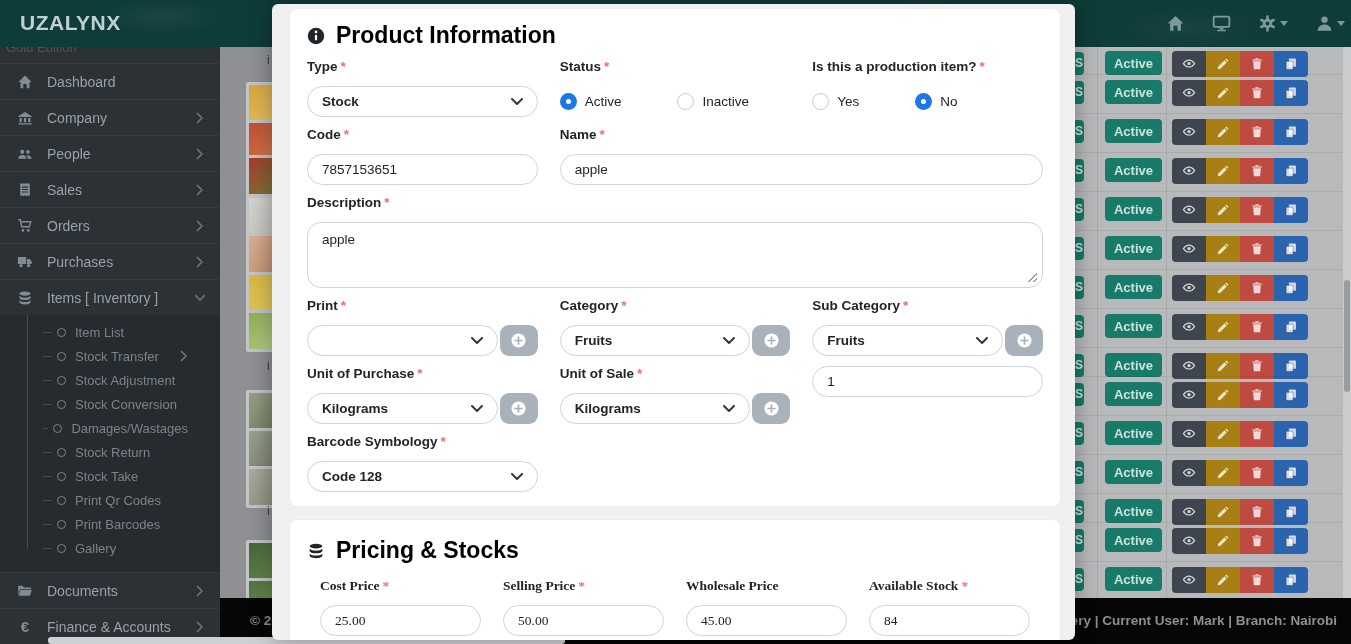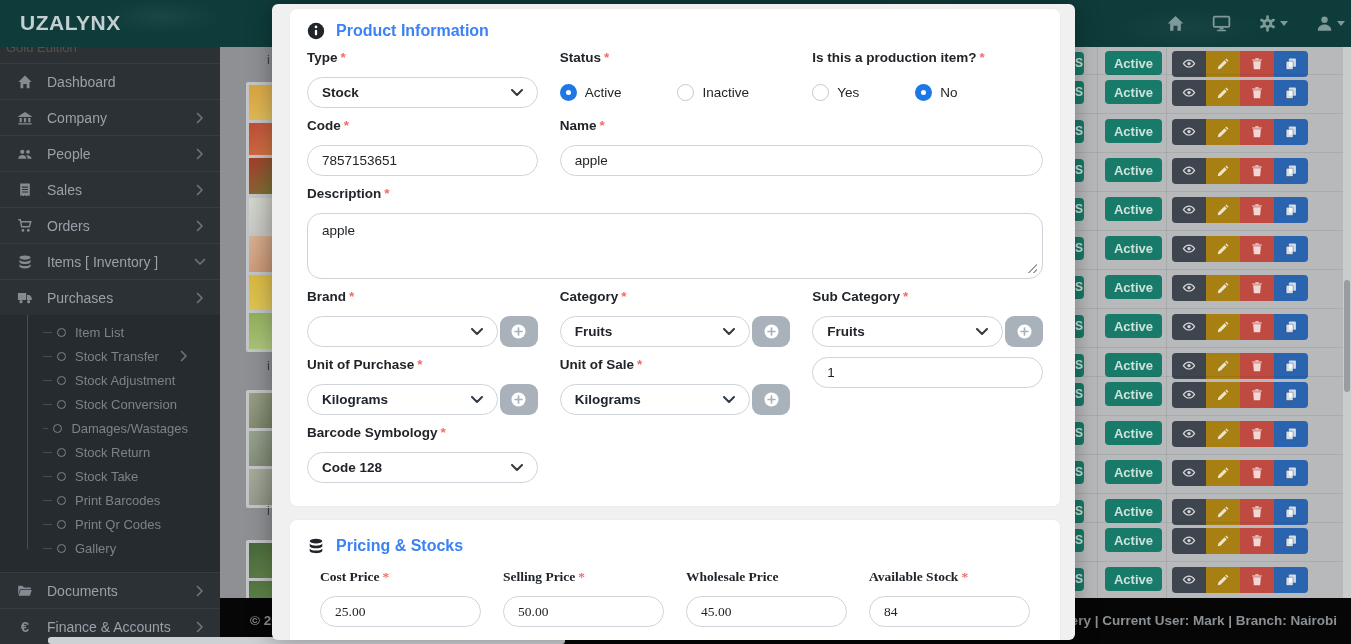--- a/index.html
+++ b/index.html
@@ -55,21 +55,21 @@
   
   .vscroll{position:absolute;right:0;top:47px;width:8px;bottom:46px;background:#c9cbcd;z-index:3;}
   .vthumb{position:absolute;left:1px;right:1px;top:233px;height:112px;background:#9a9da0;border-radius:4px;}
   .hthumb{position:absolute;left:48px;bottom:0;width:517px;height:7px;background:#ced1d4;z-index:9;border-radius:3px;}
   
   .dialog{position:absolute;left:272px;top:4px;width:803px;height:636px;background:#f0f0f0;border-radius:6px;
     z-index:10;overflow:hidden;box-shadow:0 0 24px rgba(0,0,0,.35);}
   .card{position:absolute;left:17px;right:14px;background:#fff;border:1px solid #ececec;border-radius:8px;}
   .card1{top:4px;height:497px;}
   .card2{top:515px;height:200px;}
-  .card-head{display:flex;align-items:center;gap:11px;padding:13px 17px 0;color:#3b82f6;font-size:16px;font-weight:bold;}
+  .card-head{display:flex;align-items:center;gap:11px;padding:13px 17px 0;color:#000000;font-size:23px;font-weight:bold;}
   .grid3{display:grid;grid-template-columns:1fr 1fr 1fr;column-gap:22px;padding:0 17px;}
   .grid4{display:grid;grid-template-columns:1fr 1fr 1fr 1fr;column-gap:22px;padding:0 30px;font-family:Liberation Serif, serif;}
   .fgroup{margin-top:10px;}
   .span2{grid-column:2/4;}
   .flabel{font-size:13.5px;font-weight:bold;color:#212529;height:16px;margin-bottom:11px;}
   .req{color:#f46a6a;margin-left:3px;}
   .inp,.sel{height:31px;border:1px solid #ced4da;border-radius:16px;background:#fff;display:flex;align-items:center;
     padding:0 14px;font-size:13.5px;color:#212529;box-sizing:border-box;}
   .sel{font-weight:bold;cursor:pointer;}
   .sel-chev{margin-left:auto;display:flex;}
@@ -193,43 +193,43 @@
     <span>Orders</span>
     <span class="nav-chev">
           <svg viewBox="0 0 8 12" width="8" height="12" style="">
             <path d="M1.5 1.5 6 6 1.5 10.5" fill="none" stroke="currentColor" stroke-width="1.7" stroke-linecap="round" stroke-linejoin="round"></path>
           </svg>
         </span>
       </div>
       <div class="nav-item">
     <span class="nav-ic">
           <svg viewBox="0 0 16 16" width="16" height="16" fill="currentColor">
+            <path d="M.9 2.9h8.3v7H.9zM10 5h2.6l2.1 2.6v2.3H10z"></path>
+            <circle cx="4" cy="11.7" r="1.6"></circle>
+            <circle cx="11.6" cy="11.7" r="1.6"></circle>
+          </svg>
+        </span>
+    <span>Purchases</span>
+    <span class="nav-chev">
+          <svg viewBox="0 0 8 12" width="8" height="12" style="">
+            <path d="M1.5 1.5 6 6 1.5 10.5" fill="none" stroke="currentColor" stroke-width="1.7" stroke-linecap="round" stroke-linejoin="round"></path>
+          </svg>
+        </span>
+      </div>
+      <div class="nav-item">
+    <span class="nav-ic">
+          <svg viewBox="0 0 16 16" width="16" height="16" fill="currentColor">
             <ellipse cx="8" cy="3.6" rx="5.6" ry="2.1"></ellipse>
             <path d="M2.4 5.6c0 1.2 2.5 2.1 5.6 2.1s5.6-.9 5.6-2.1v2.3c0 1.2-2.5 2.1-5.6 2.1S2.4 9.1 2.4 7.9z"></path>
             <path d="M2.4 10c0 1.2 2.5 2.1 5.6 2.1s5.6-.9 5.6-2.1v2.3c0 1.2-2.5 2.1-5.6 2.1s-5.6-.9-5.6-2.1z"></path>
           </svg>
         </span>
     <span>Items [ Inventory ]</span>
     <span class="nav-chev">
           <svg viewBox="0 0 8 12" width="8" height="12" style="transform:rotate(90deg)">
-            <path d="M1.5 1.5 6 6 1.5 10.5" fill="none" stroke="currentColor" stroke-width="1.7" stroke-linecap="round" stroke-linejoin="round"></path>
-          </svg>
-        </span>
-      </div>
-      <div class="nav-item">
-    <span class="nav-ic">
-          <svg viewBox="0 0 16 16" width="16" height="16" fill="currentColor">
-            <path d="M.9 2.9h8.3v7H.9zM10 5h2.6l2.1 2.6v2.3H10z"></path>
-            <circle cx="4" cy="11.7" r="1.6"></circle>
-            <circle cx="11.6" cy="11.7" r="1.6"></circle>
-          </svg>
-        </span>
-    <span>Purchases</span>
-    <span class="nav-chev">
-          <svg viewBox="0 0 8 12" width="8" height="12" style="">
             <path d="M1.5 1.5 6 6 1.5 10.5" fill="none" stroke="currentColor" stroke-width="1.7" stroke-linecap="round" stroke-linejoin="round"></path>
           </svg>
         </span>
       </div>
       <div class="sub-list">
         <div class="sub-item">
            <span class="sub-tick"></span>
            <span class="sub-dot"></span>
            <span>Item List</span>
            </div>
@@ -264,26 +264,26 @@
            <span>Stock Return</span>
            </div>
         <div class="sub-item">
            <span class="sub-tick"></span>
            <span class="sub-dot"></span>
            <span>Stock Take</span>
            </div>
         <div class="sub-item">
            <span class="sub-tick"></span>
            <span class="sub-dot"></span>
-           <span>Print Barcodes</span>
+           <span>Print Qr Codes</span>
            </div>
         <div class="sub-item">
            <span class="sub-tick"></span>
            <span class="sub-dot"></span>
-           <span>Print Qr Codes</span>
+           <span>Print Barcodes</span>
            </div>
         <div class="sub-item">
            <span class="sub-tick"></span>
            <span class="sub-dot"></span>
            <span>Gallery</span>
            </div>
       </div>
       <div class="nav-item">
     <span class="nav-ic">
           <svg viewBox="0 0 16 16" width="16" height="16" fill="currentColor">
@@ -877,21 +877,21 @@
 
     <div style="padding:0 17px">
       <div class="fgroup">
         <div class="flabel"><span>Description</span><span class="req">*</span></div>
         <div class="ta"><span>apple</span></div>
       </div>
     </div>
 
     <div class="grid3">
       <div class="fgroup">
-        <div class="flabel"><span>Brand</span><span class="req">*</span></div>
+        <div class="flabel"><span>Print</span><span class="req">*</span></div>
         <div class="addwrap">
           <div class="sel">
             <span></span>
             <span class="sel-chev">
                 <svg viewBox="0 0 12 8" width="12" height="8">
                   <path d="M1 1l5 5 5-5" fill="none" stroke="#343a40" stroke-width="2" stroke-linecap="round" stroke-linejoin="round"></path>
                 </svg>
               </span>
           </div>
           <button class="add-btn">

